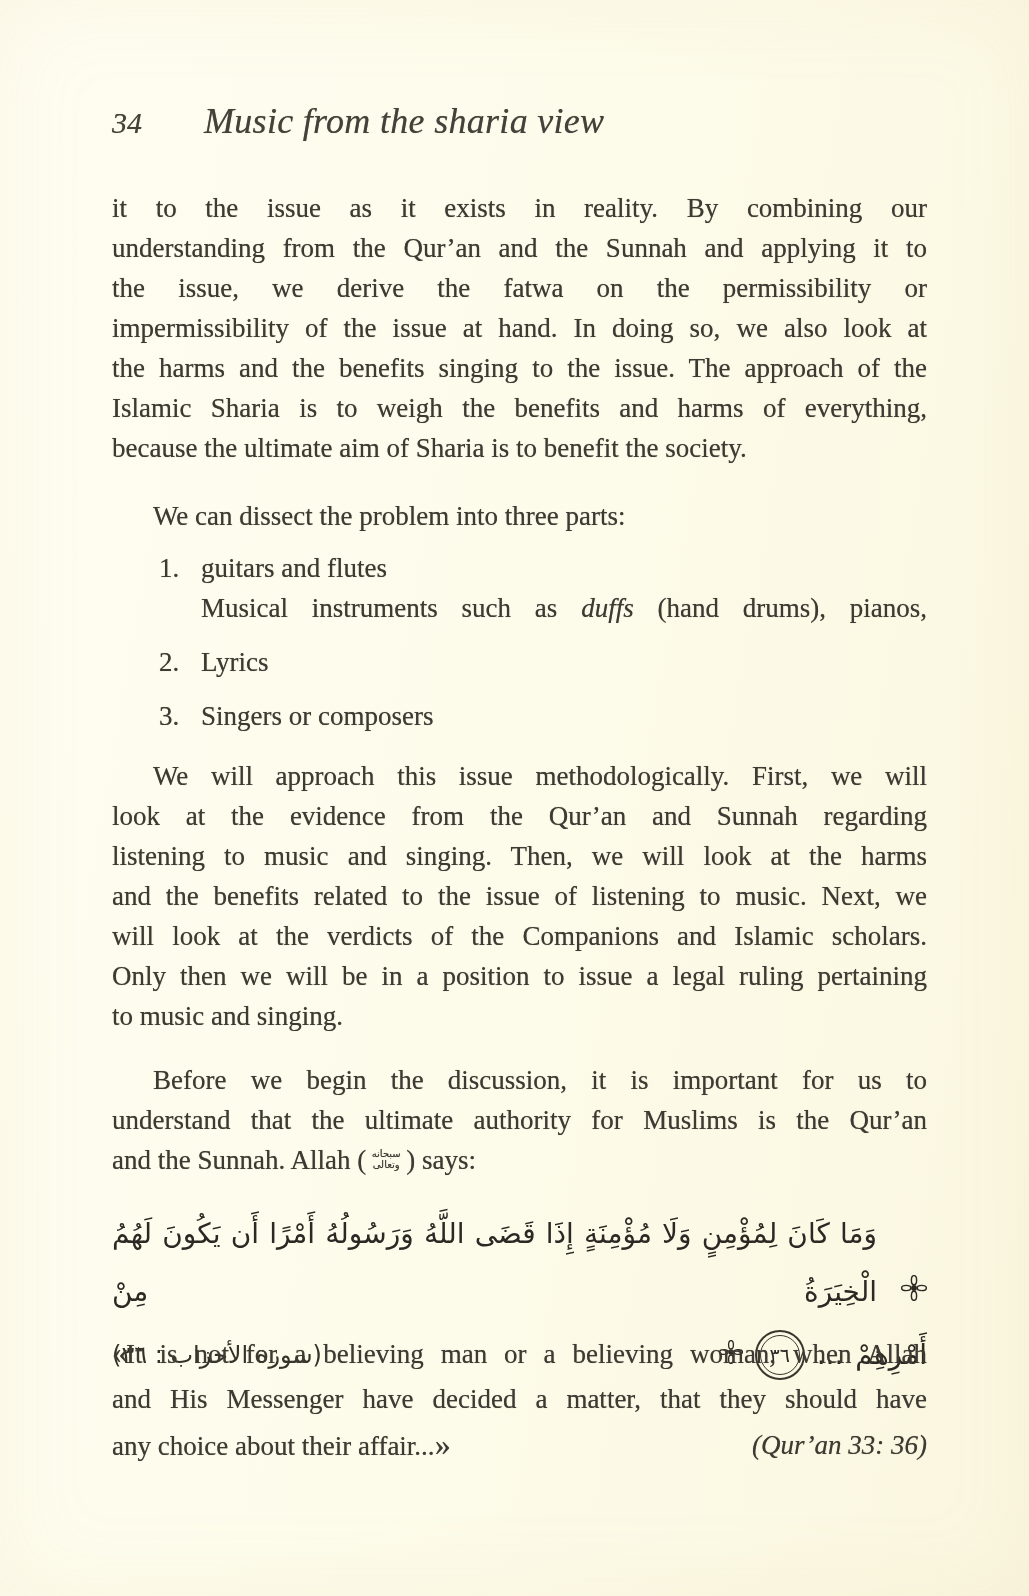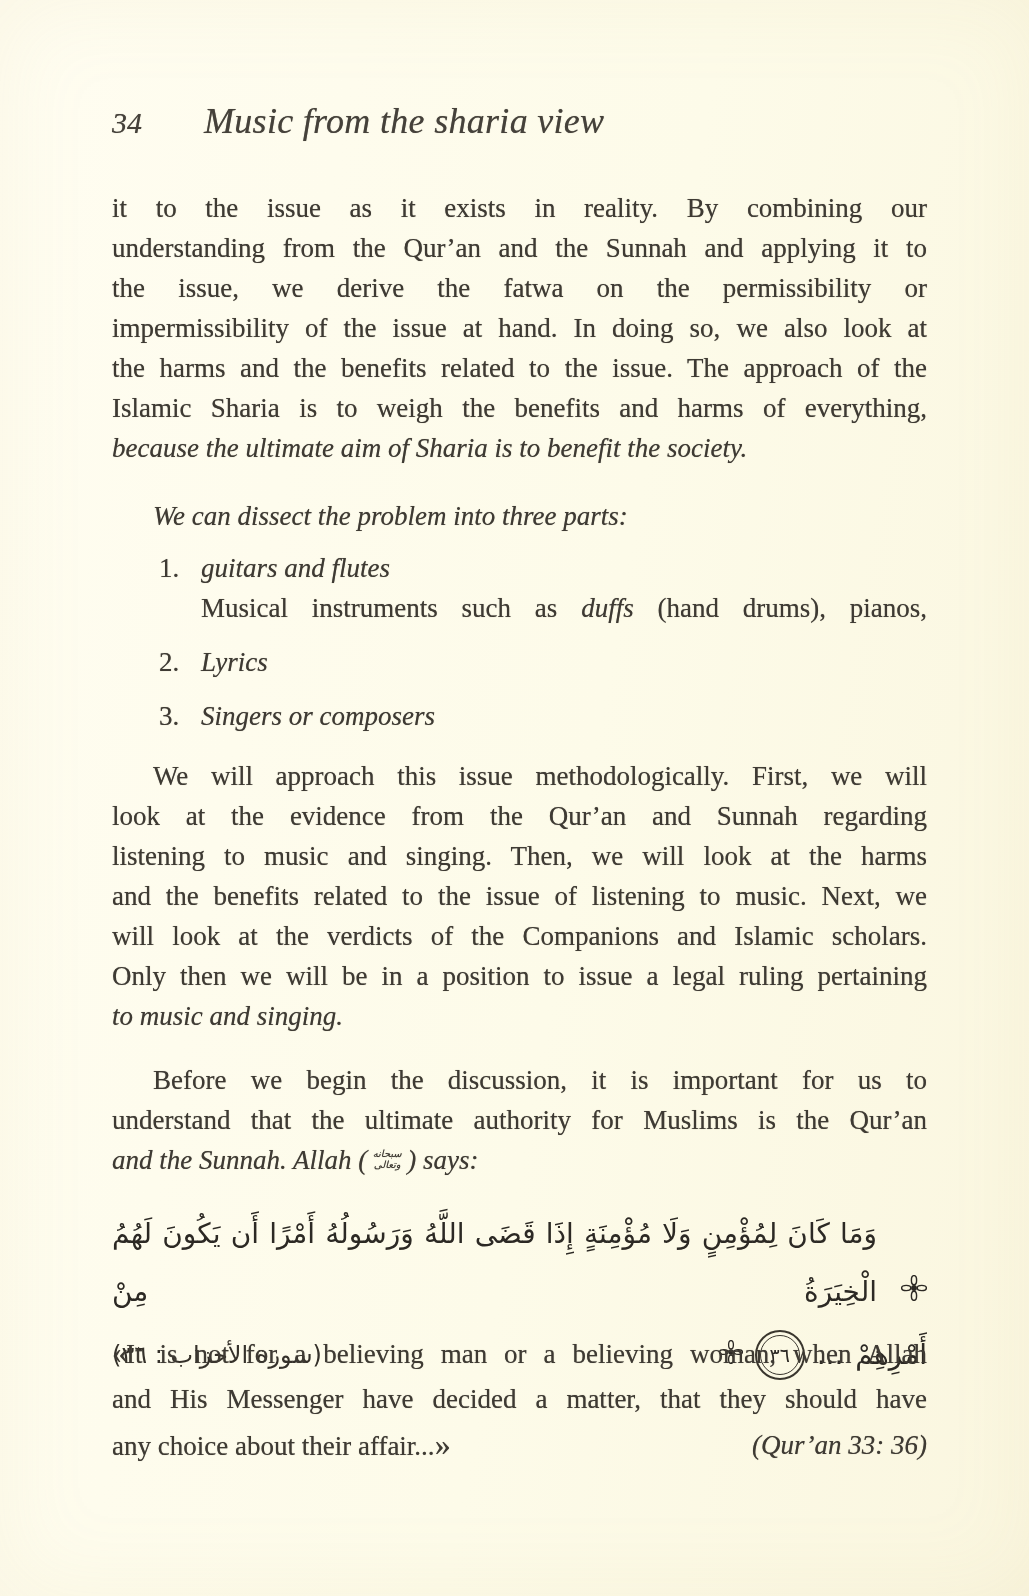--- a/index.html
+++ b/index.html
@@ -9,21 +9,21 @@
     background:linear-gradient(100deg,#fffdf1 0%,#fdfbe9 55%,#faf6df 100%);
     box-shadow:inset 0 0 90px rgba(205,185,125,.10);
     font-family:"Liberation Serif","DejaVu Serif",serif;
     color:#3e3a33;
     overflow:hidden;
     padding-left:8px;
   }
   .blk{position:absolute;left:112px;width:815px;}
   .line{font-size:27px;line-height:40px;white-space:normal;}
   .j{text-align:justify;text-align-last:justify;}
-  .plain{text-align:left;font-style:italic;}
+  .plain{text-align:left;}
   .indent{text-indent:41px;}
   .soft{text-shadow:0 0 .7px rgba(62,58,51,.65);}
 
   
   .hdr{top:100px;display:flex;align-items:baseline;font-style:italic;color:#45413a;}
   .hdr .num{font-size:30px;}
   .hdr .ttl{font-size:36px;margin-left:62px;letter-spacing:.3px;}
 
   
   .list{top:548px;}
@@ -64,21 +64,21 @@
   <div class="blk hdr">
     <span class="num soft">34</span>
     <span class="ttl soft">Music from the sharia view</span>
   </div>
 
   <div class="blk soft" style="top:188px">
     <div class="line j">it to the issue as it exists in reality. By combining our</div>
     <div class="line j">understanding from the Qur’an and the Sunnah and applying it to</div>
     <div class="line j">the issue, we derive the fatwa on the permissibility or</div>
     <div class="line j">impermissibility of the issue at hand. In doing so, we also look at</div>
-    <div class="line j">the harms and the benefits related to the issue. The approach of the</div>
+    <div class="line j">the harms and the benefits singing to the issue. The approach of the</div>
     <div class="line j">Islamic Sharia is to weigh the benefits and harms of everything,</div>
     <div class="line plain">because the ultimate aim of Sharia is to benefit the society.</div>
   </div>
 
   <div class="blk soft" style="top:496px">
     <div class="line plain indent">We can dissect the problem into three parts:</div>
   </div>
 
   <div class="blk list soft">
     <div class="li">

